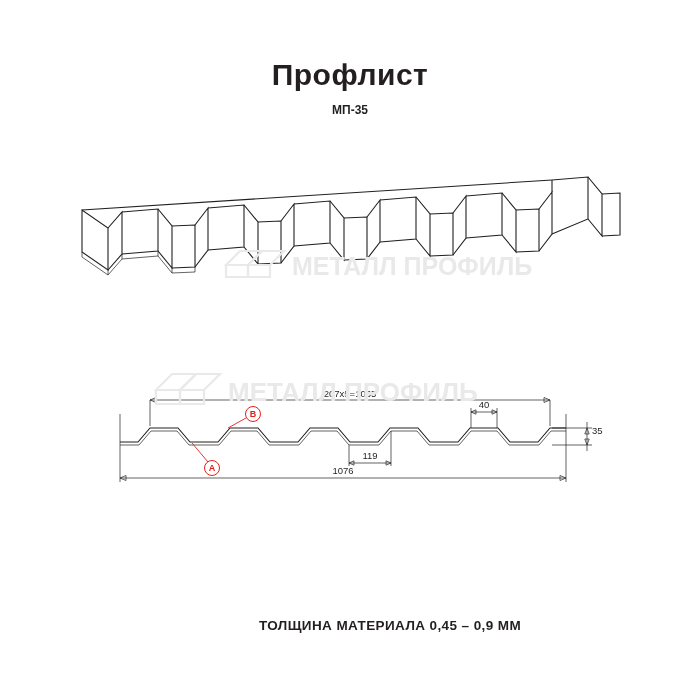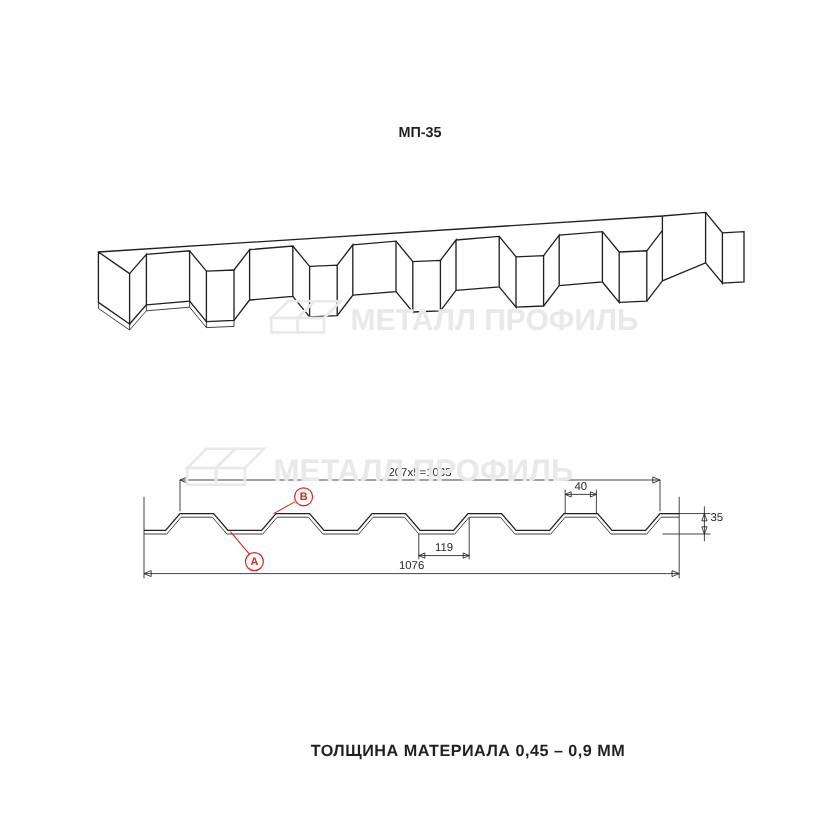--- a/index.html
+++ b/index.html
@@ -86,20 +86,21 @@
     font-size: 9px;
     fill: #e2211c;
     font-weight: bold;
   }
 </style>
 </head>
 <body>
 
 <div class="page">
 
+  <div class="title">Профлист</div>
   <div class="subtitle">МП-35</div>
 
   <div class="iso-wrap">
     <svg width="580" height="150" viewBox="0 0 580 150">
 
       <path class="ln" d="M 22 50 L 492 20"></path>
 
       <path class="ln" d="M 22 50 L 22 92 L 48 110 L 48 68 Z"></path>
       <path class="ln" d="M 48 68 L 62 52 L 62 94 L 48 110"></path>
       <path class="ln" d="M 62 52 L 98 49 L 98 91 L 62 94"></path>

